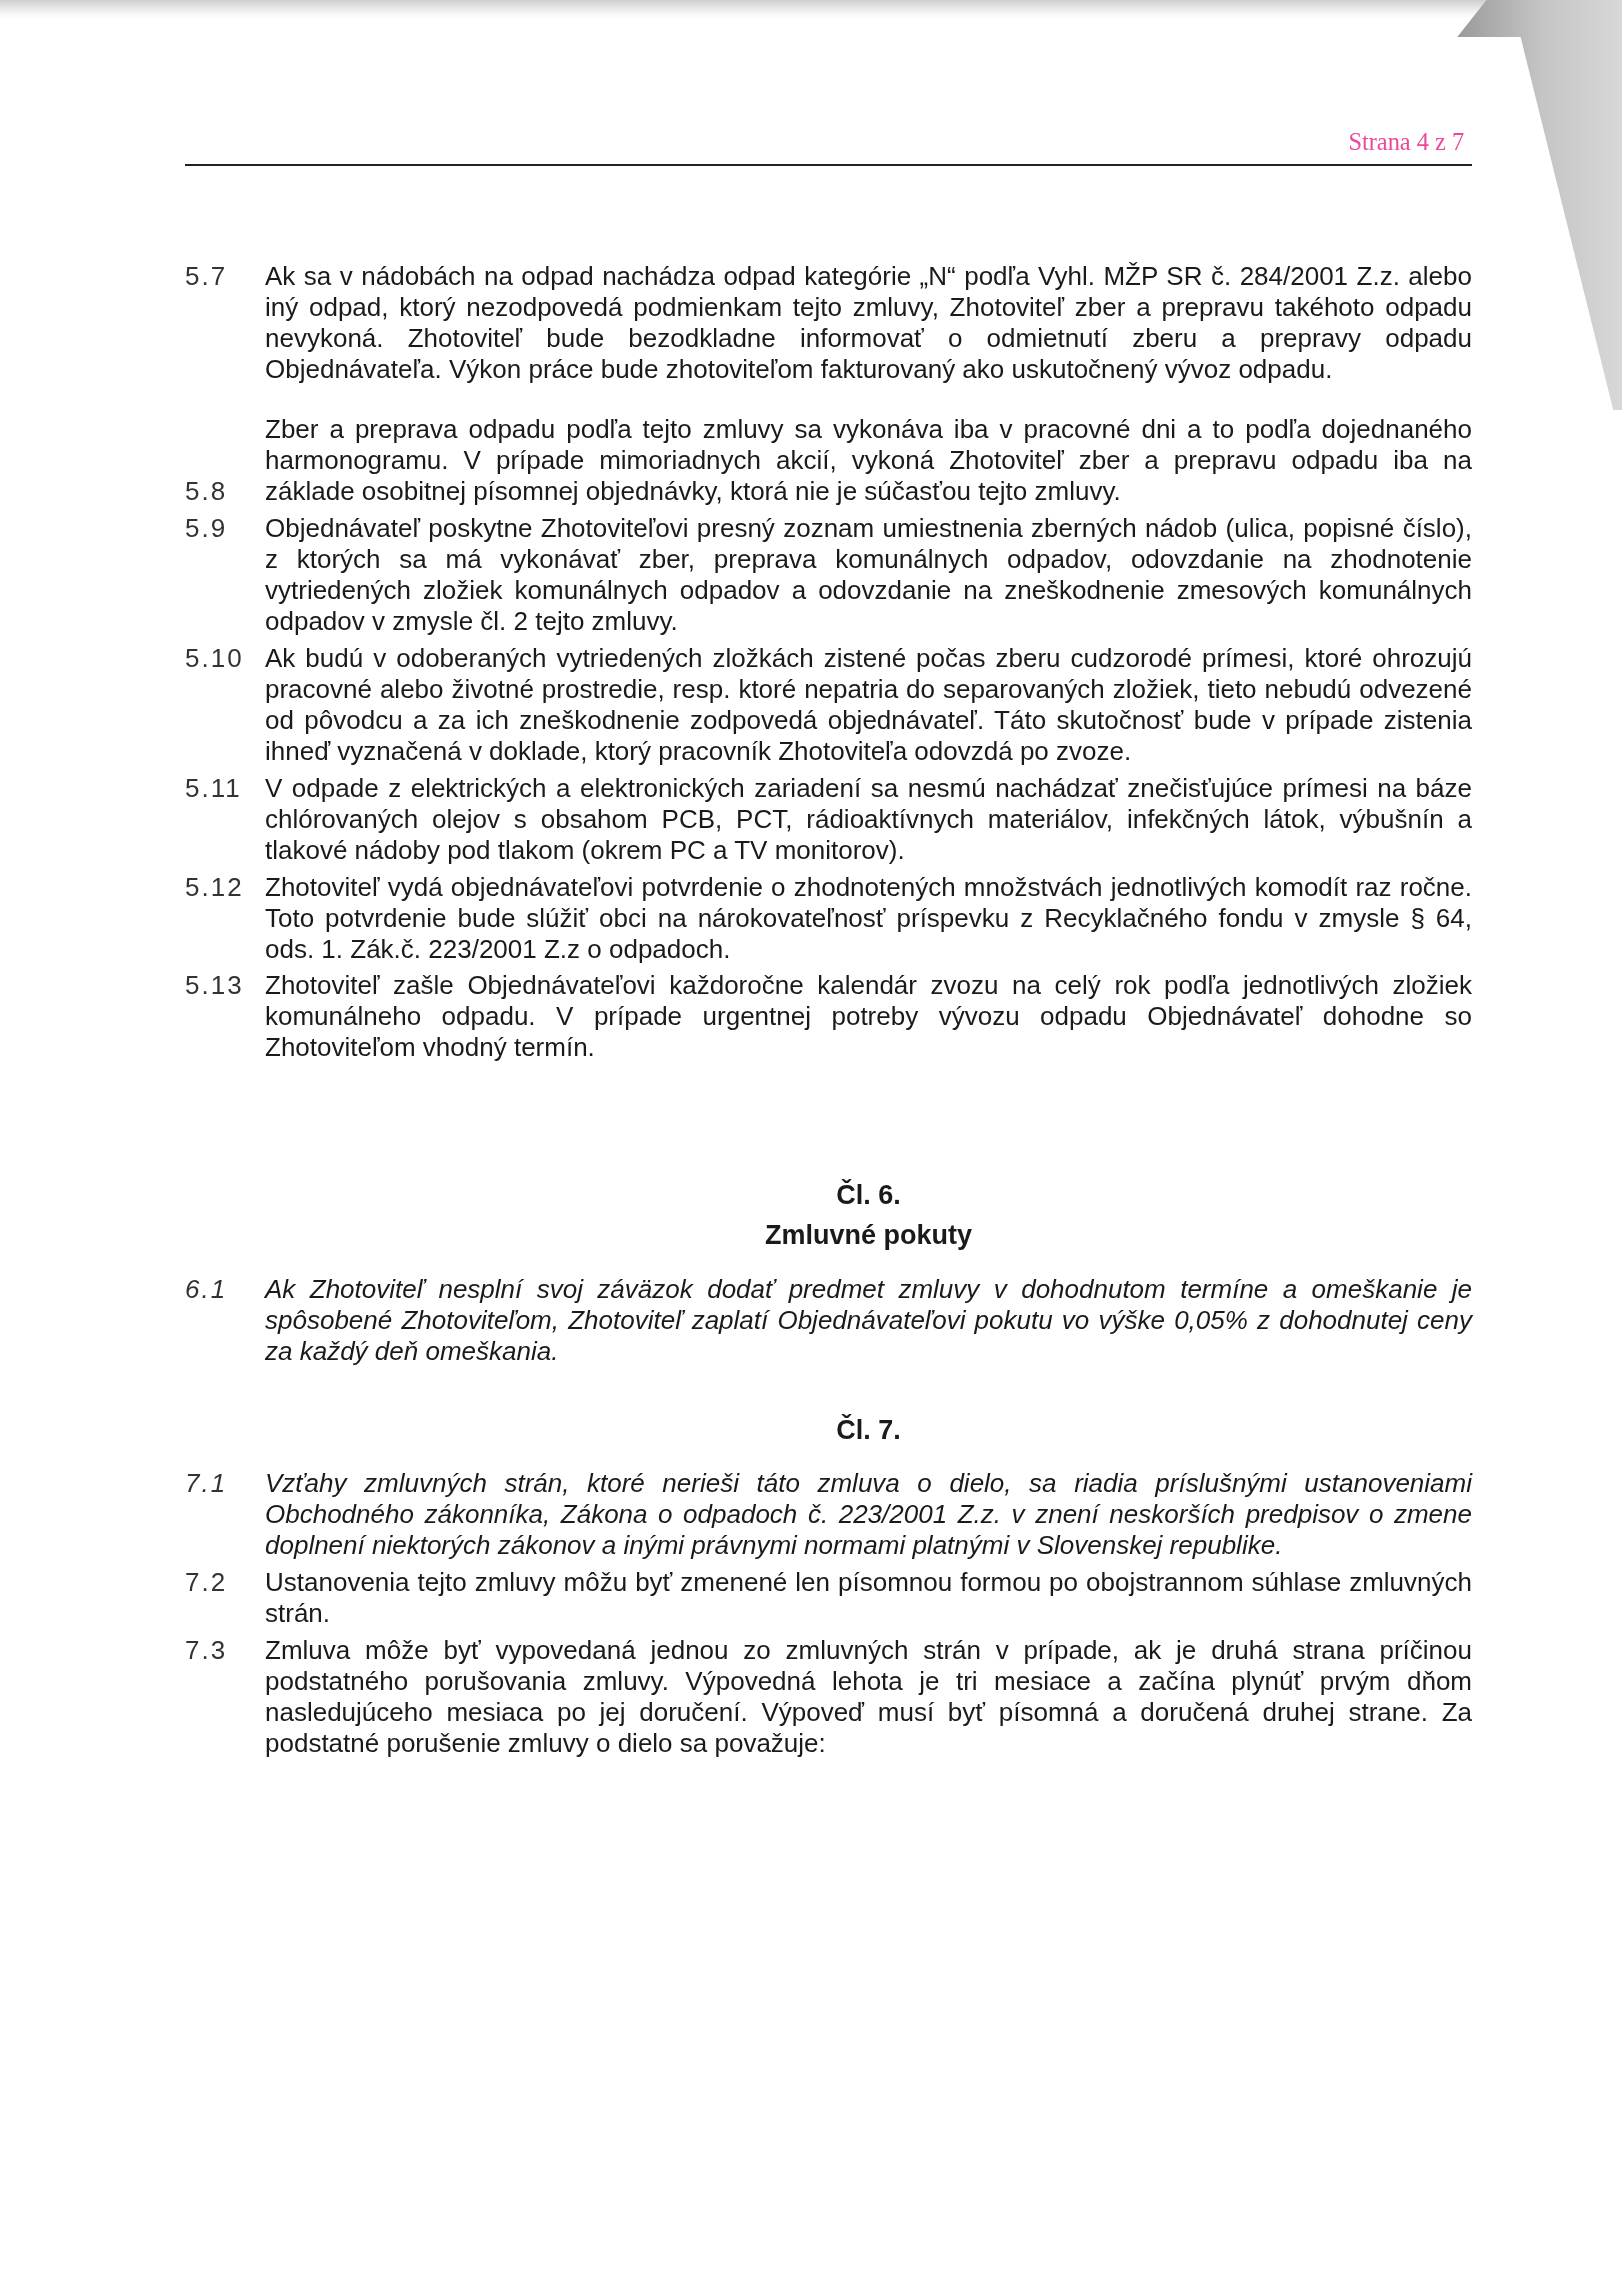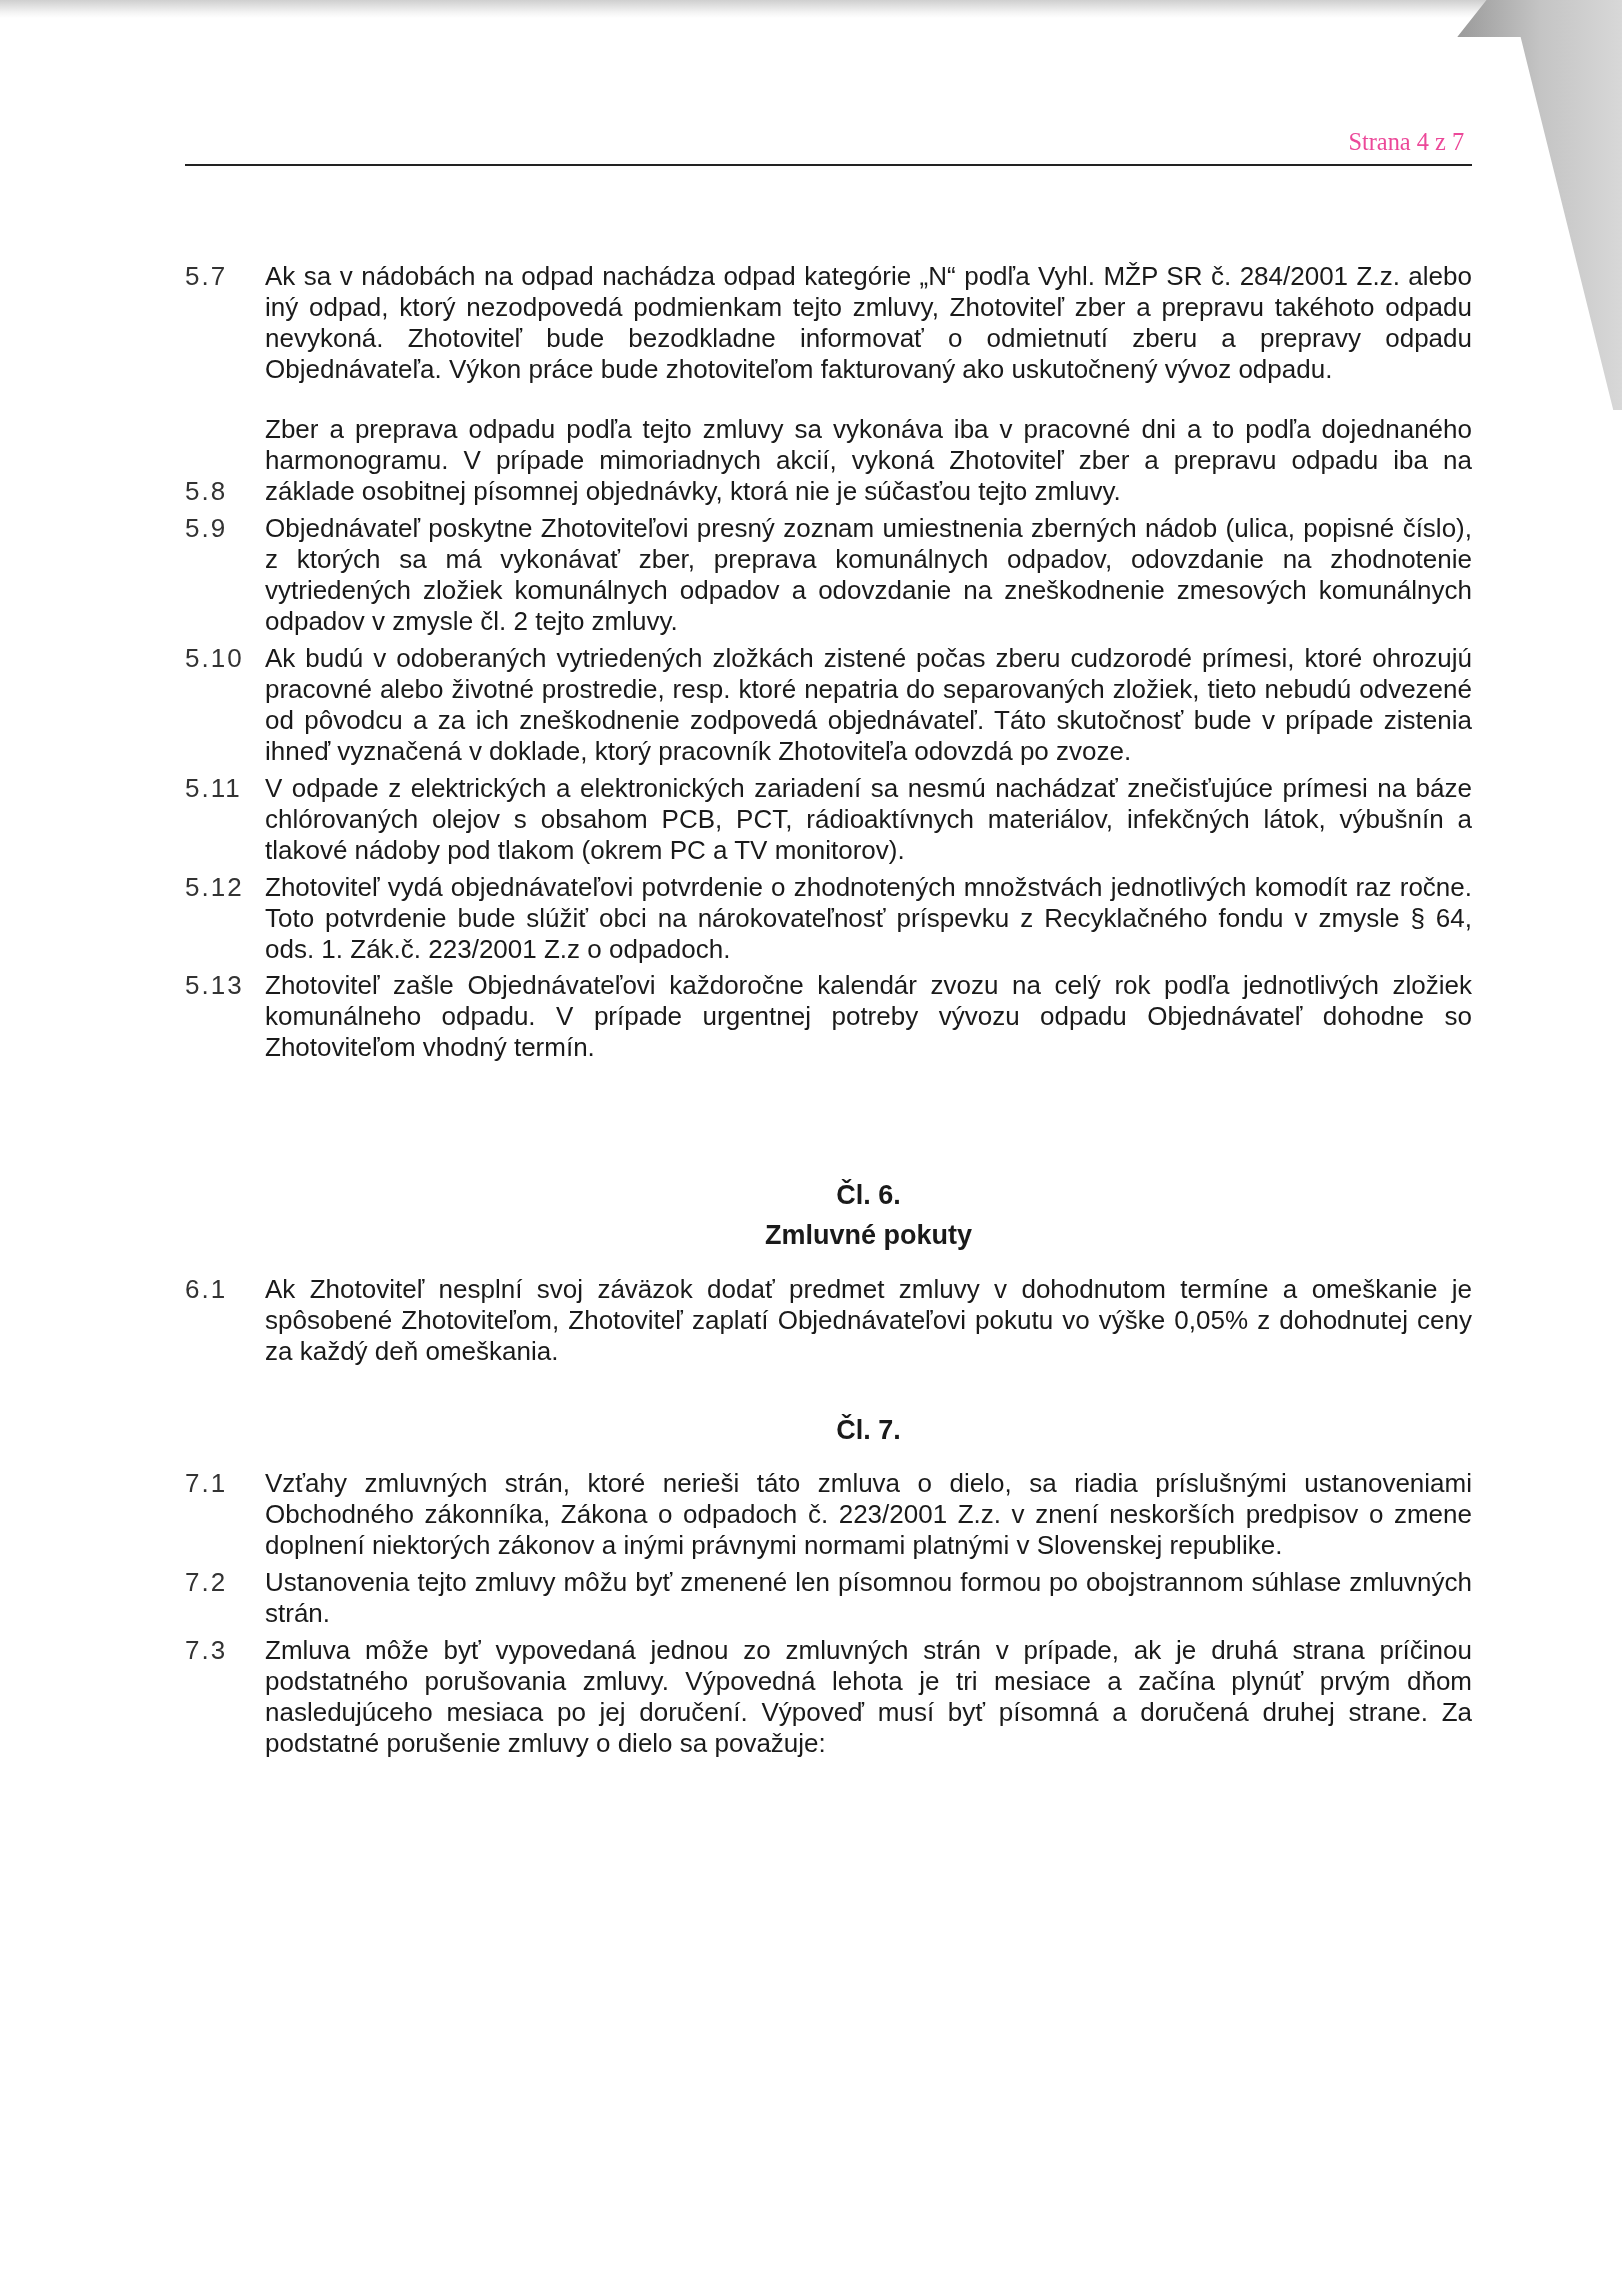--- a/index.html
+++ b/index.html
@@ -26,21 +26,21 @@
   .content { position: absolute; left: 185px; top: 261px; width: 1287px; }
   .item { display: flex; font-size: 26px; line-height: 31px; }
   .item .num { width: 80px; flex: none; color: #333; letter-spacing: 2px; }
   .item .txt { flex: 1; text-align: justify; }
   .gap-lg { margin-top: 29px; align-items: flex-end; }
   .gap-sm { margin-top: 5.9px; }
 
   .heading { text-align: center; font-weight: bold; font-size: 27px; line-height: 33px; padding-left: 80px; }
   .article { margin-top: 116px; }
   .article-title { margin-top: 7px; }
-  .after-head { margin-top: 21.5px; }
+  .after-head { margin-top: 21.5px; font-style: italic; }
 </style>
 </head>
 <body>
 
 <div class="topband"></div>
 <svg class="corner" viewBox="0 0 200 420" preserveAspectRatio="none">
   <defs>
     <linearGradient id="cg" x1="0" y1="0" x2="1" y2="0">
       <stop offset="0" stop-color="#9a9a9a"></stop>
       <stop offset="0.5" stop-color="#c4c4c4"></stop>

